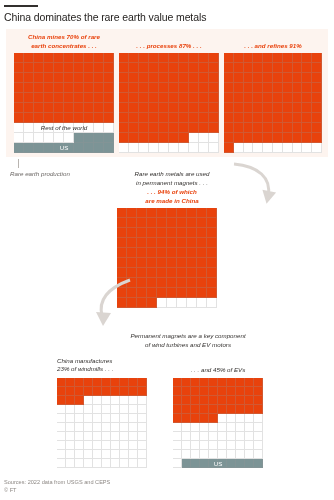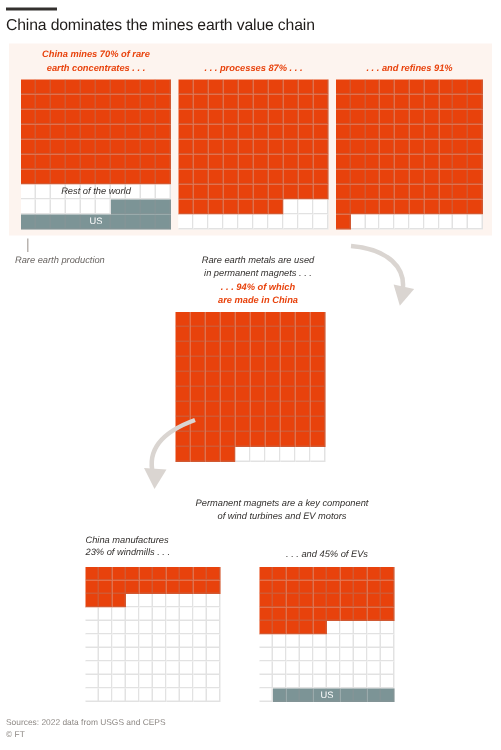--- a/index.html
+++ b/index.html
@@ -151,21 +151,21 @@
     font-size: 5.6px;
     color: #8d8884;
     line-height: 8px;
   }
   .footer div { white-space: nowrap; }
 </style>
 </head>
 <body>
 
 <div class="rule"></div>
-<div class="headline">China dominates the mines earth value chain</div>
+<div class="headline">China dominates the rare earth value metals</div>
 
 <div class="panel">
 
   <div class="stage" style="left:8px; top:4px; width:100px;">
     <div class="stage-label">China mines 70% of rare
 earth concentrates . . .</div>
     <div class="waffle" id="waffle-0" style="width:100px; height:100px; margin-top:3px;">
         <div class="cell c-red"></div>
         <div class="cell c-red"></div>
         <div class="cell c-red"></div>

